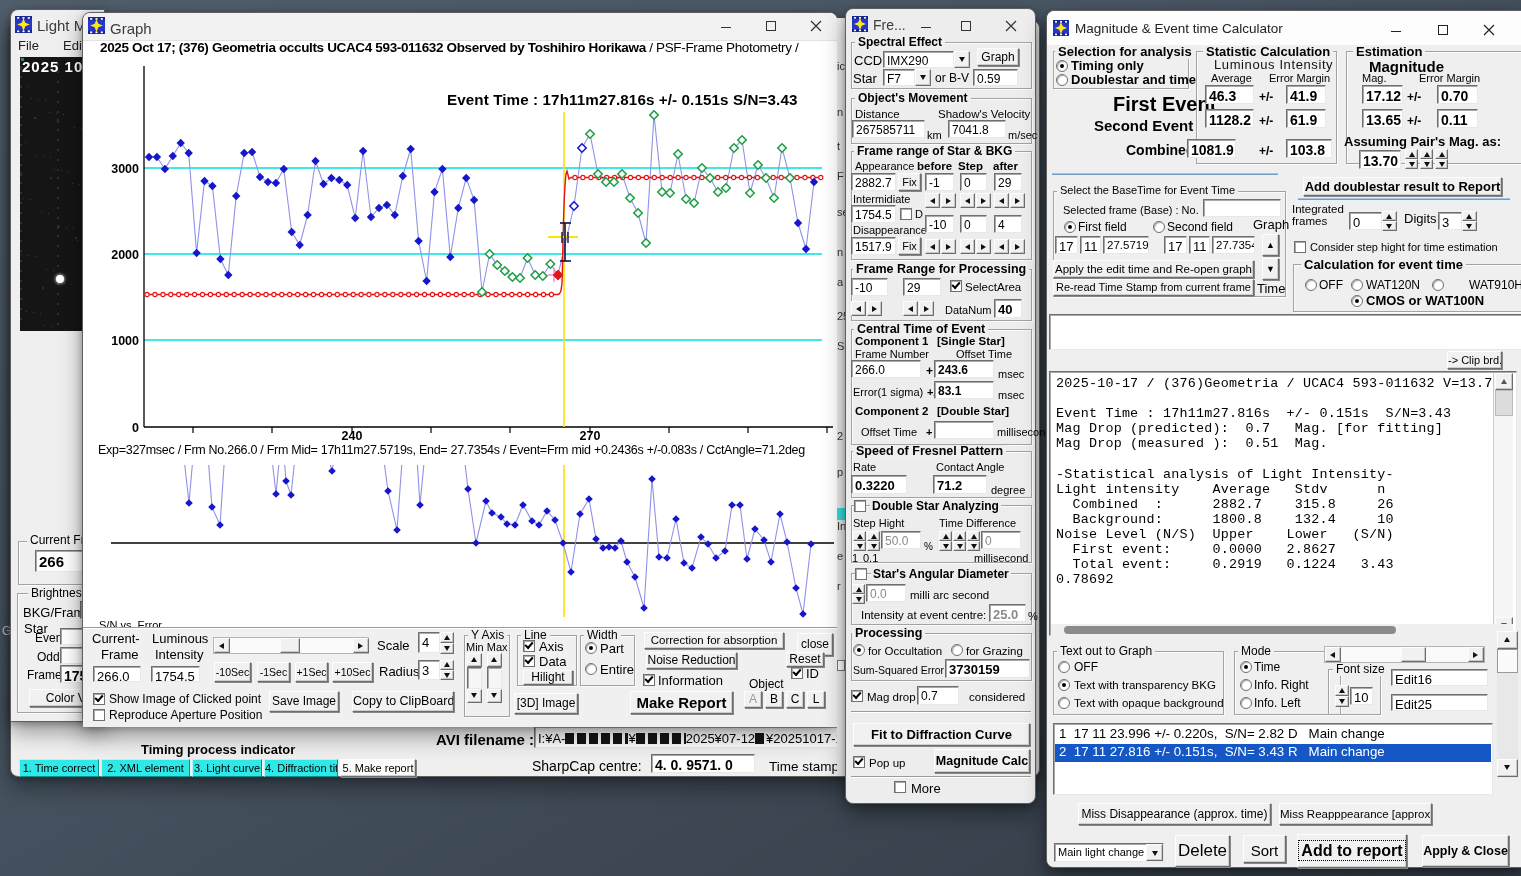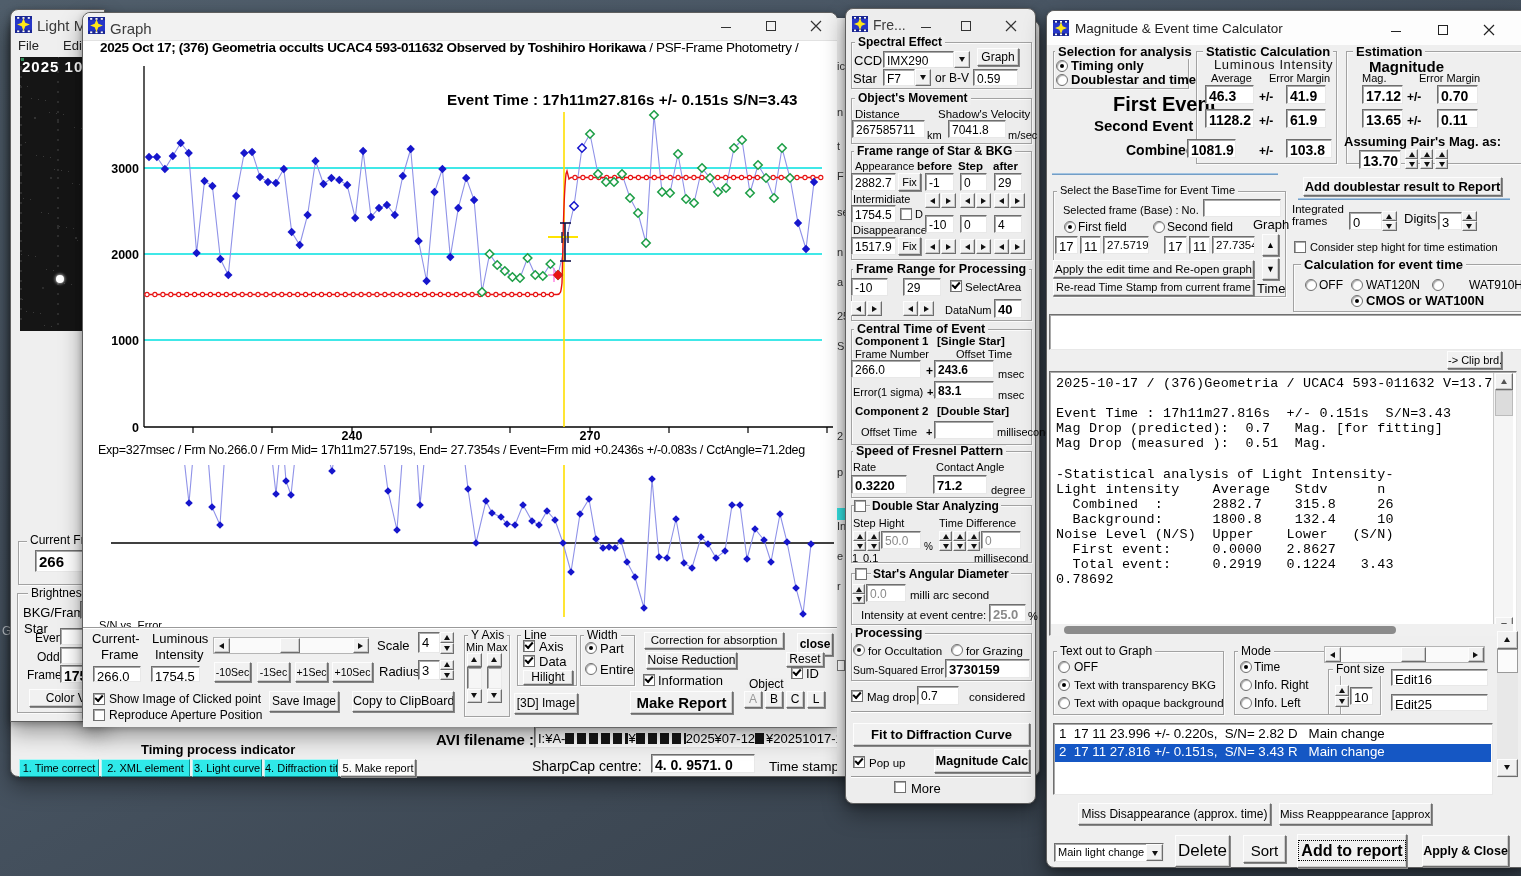--- a/index.html
+++ b/index.html
@@ -555,21 +555,21 @@
       <div class="cb k" style="left:440px;top:26px"></div>
       <div class="t" style="left:456px;top:26px;font-size:13px;">Data</div>
       <div class="btn" style="left:440px;top:41px;width:50px;height:15px;font-size:12px;line-height:13px;">Hilight</div>
       <div class="gb" style="left:497px;top:6px;width:55px;height:51px"></div>
       <div class="gl" style="left:501px;top:0px;font-size:12px">Width</div>
       <div class="rb k" style="left:502px;top:13px"></div>
       <div class="t" style="left:517px;top:13px;font-size:13px;">Part</div>
       <div class="rb" style="left:502px;top:34px"></div>
       <div class="t" style="left:517px;top:34px;font-size:13px;">Entire</div>
       <div class="btn" style="left:561px;top:3px;width:140px;height:17px;font-size:11.5px;line-height:15px;">Correction for absorption</div>
-      <div class="btn" style="left:714px;top:4px;width:36px;height:23px;font-size:12px;line-height:21px;font-weight:bold;">close</div>
+      <div class="btn" style="left:714px;top:4px;width:36px;height:23px;font-size:12px;line-height:21px;">close</div>
       <div class="btn" style="left:563px;top:23px;width:91px;height:17px;font-size:12px;line-height:15px;">Noise Reduction</div>
       <div class="btn" style="left:663px;top:23px;width:38px;height:15px;font-size:12px;line-height:13px;margin-left:40px;">Reset</div>
       <div class="cb k" style="left:708px;top:38px"></div>
       <div class="t" style="left:723px;top:38px;font-size:13px;">ID</div>
       <div class="cb k" style="left:560px;top:45px"></div>
       <div class="t" style="left:575px;top:45px;font-size:13px;">Information</div>
       <div class="gl" style="left:663px;top:49px;font-size:12px">Object</div>
       <div class="btn" style="left:661px;top:62px;width:18px;height:17px;font-size:12px;line-height:15px;"><span style="color:#9a9a9a;">A</span></div>
       <div class="btn" style="left:682px;top:62px;width:18px;height:17px;font-size:12px;line-height:15px;"><span style="">B</span></div>
       <div class="btn" style="left:703px;top:62px;width:18px;height:17px;font-size:12px;line-height:15px;"><span style="">C</span></div>

